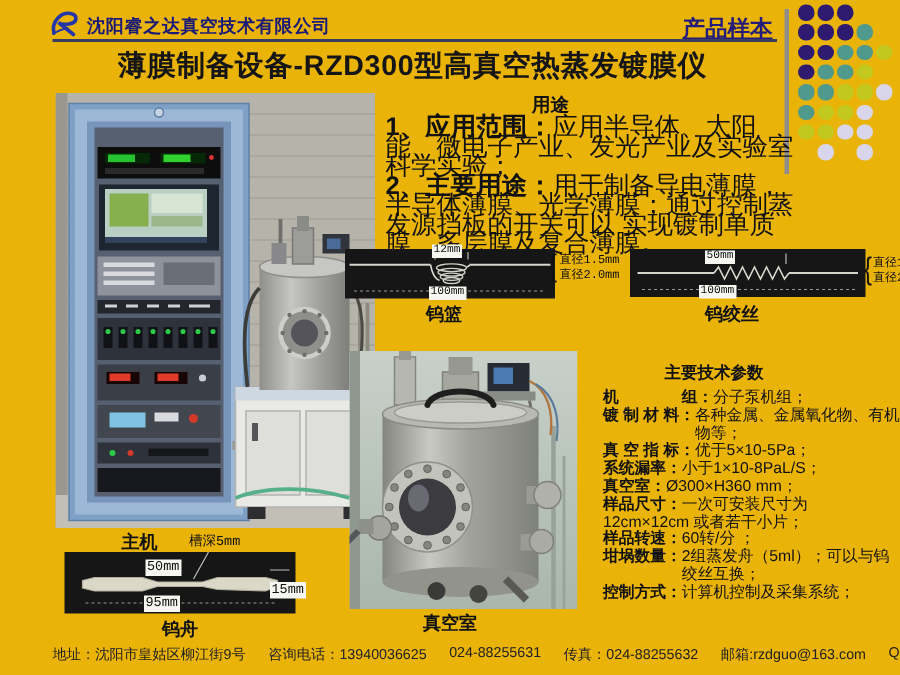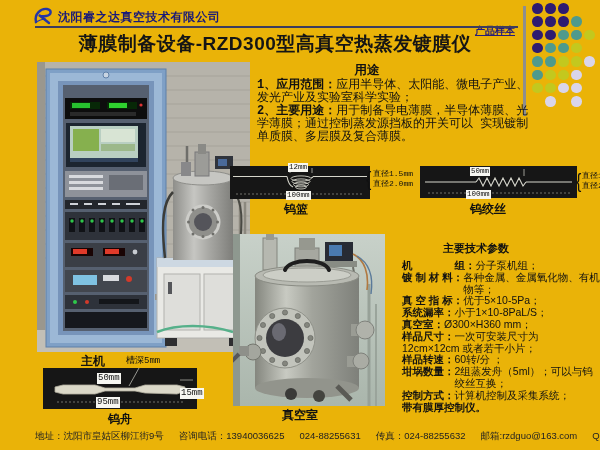--- a/index.html
+++ b/index.html
@@ -2,34 +2,34 @@
 <html><head>
 <meta charset="utf-8">
 <style>
   html,body{margin:0;padding:0;background:#e8e8e8;}
   #page{position:relative;width:600px;height:450px;background:#eab308;overflow:hidden;
         font-family:"Liberation Sans","DejaVu Sans",sans-serif;color:#111;}
 
   
   #header-rule{position:absolute;left:35px;top:26px;width:483px;height:0;border-bottom:2px solid #3c3c5e;}
   #company-name{position:absolute;left:58px;top:9px;font-size:12px;font-weight:bold;color:#1a1a78;letter-spacing:.5px;}
-  #product-sample{position:absolute;right:85px;top:24px;font-size:10px;font-weight:bold;color:#241c7a;text-decoration:underline;}
+  #product-sample{position:absolute;right:85px;top:10px;font-size:15px;font-weight:bold;color:#241c7a;text-decoration:underline;}
   #logo{position:absolute;left:33px;top:6px;width:24px;height:20px;}
   #page-title{position:absolute;left:10px;top:31px;width:530px;text-align:center;
               font-size:19px;font-weight:bold;color:#151515;letter-spacing:.5px;}
 
   
   #v-divider{position:absolute;left:523px;top:6px;width:3px;height:110px;background:#8e8e8e;}
   #dots{position:absolute;left:532px;top:3px;width:66px;height:112px;}
   .dot{position:absolute;width:10.5px;height:10.5px;border-radius:50%;}
 
   
   #usage-heading{position:absolute;left:257px;top:62px;width:220px;text-align:center;
                  font-size:12.5px;font-weight:bold;font-family:Liberation Mono, monospace;}
-  #usage-text{position:absolute;left:257px;top:79px;width:272px;font-size:12px;line-height:12.9px;font-family:Liberation Mono, monospace;}
+  #usage-text{position:absolute;left:257px;top:79px;width:272px;font-size:17px;line-height:12.9px;}
   .usage-item .ulabel{font-weight:bold;}
 
   
   #main-photo{position:absolute;left:37px;top:62px;width:213px;height:290px;}
   #chamber-photo{position:absolute;left:233px;top:234px;width:152px;height:172px;}
   .photo-label{position:absolute;font-size:12px;font-weight:bold;text-align:center;}
 
   
   .diagram{position:absolute;background:#161616;}
   #basket-diagram{left:230px;top:166px;width:140px;height:33px;}
@@ -424,24 +424,20 @@
         <span class="pvalue">60转/分 ；</span>
       </div>
     <div class="param-row">
         <span class="plabel">坩埚数量：</span>
         <span class="pvalue">2组蒸发舟（5ml）；可以与钨绞丝互换；</span>
       </div>
     <div class="param-row">
         <span class="plabel">控制方式：</span>
         <span class="pvalue">计算机控制及采集系统；</span>
       </div>
-    <div class="param-row">
-        <span class="plabel">带有膜厚控制仪。</span>
-        <span class="pvalue"></span>
-      </div>
   </div>
 
   <div id="footer">
     <span>地址：沈阳市皇姑区柳江街9号</span>
     <span>咨询电话：13940036625</span>
     <span>024-88255631</span>
     <span>传真：024-88255632</span>
     <span>邮箱:rzdguo@163.com</span>
     <span>QQ:39112705</span>
   </div>

